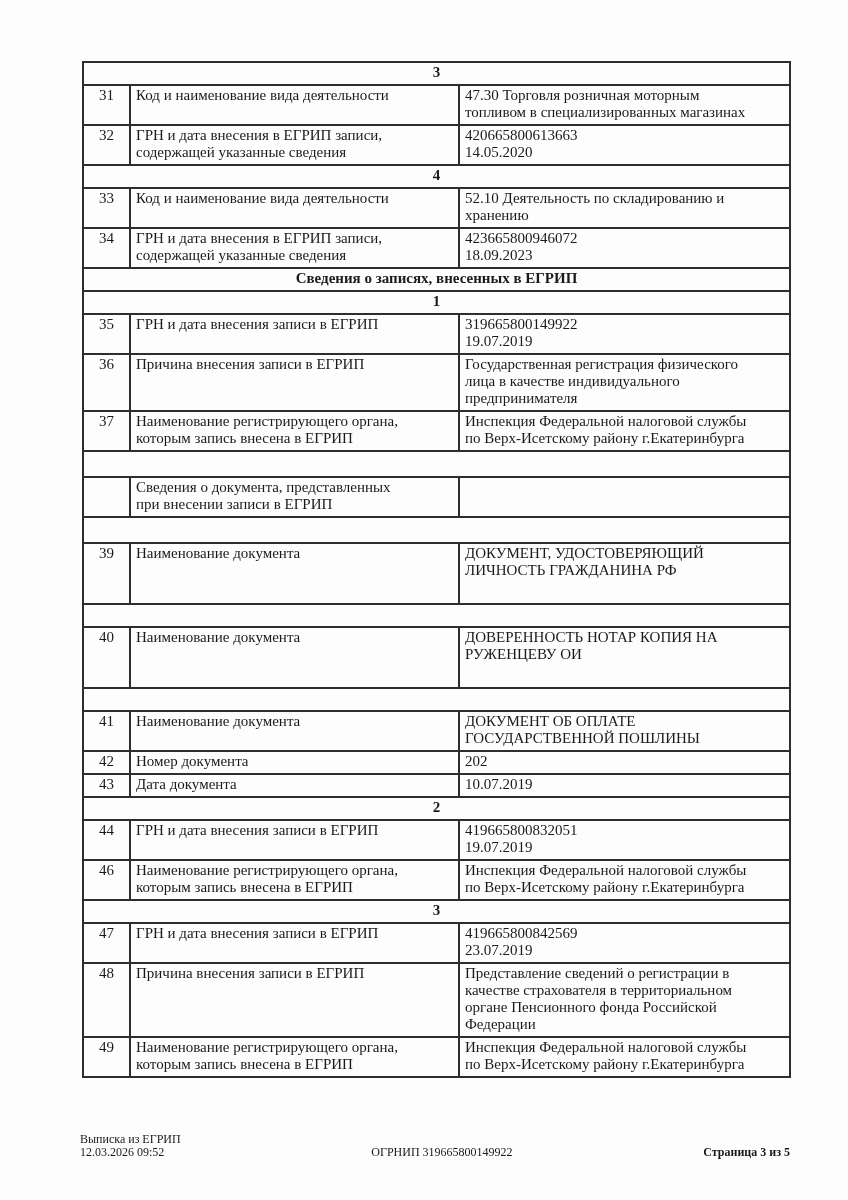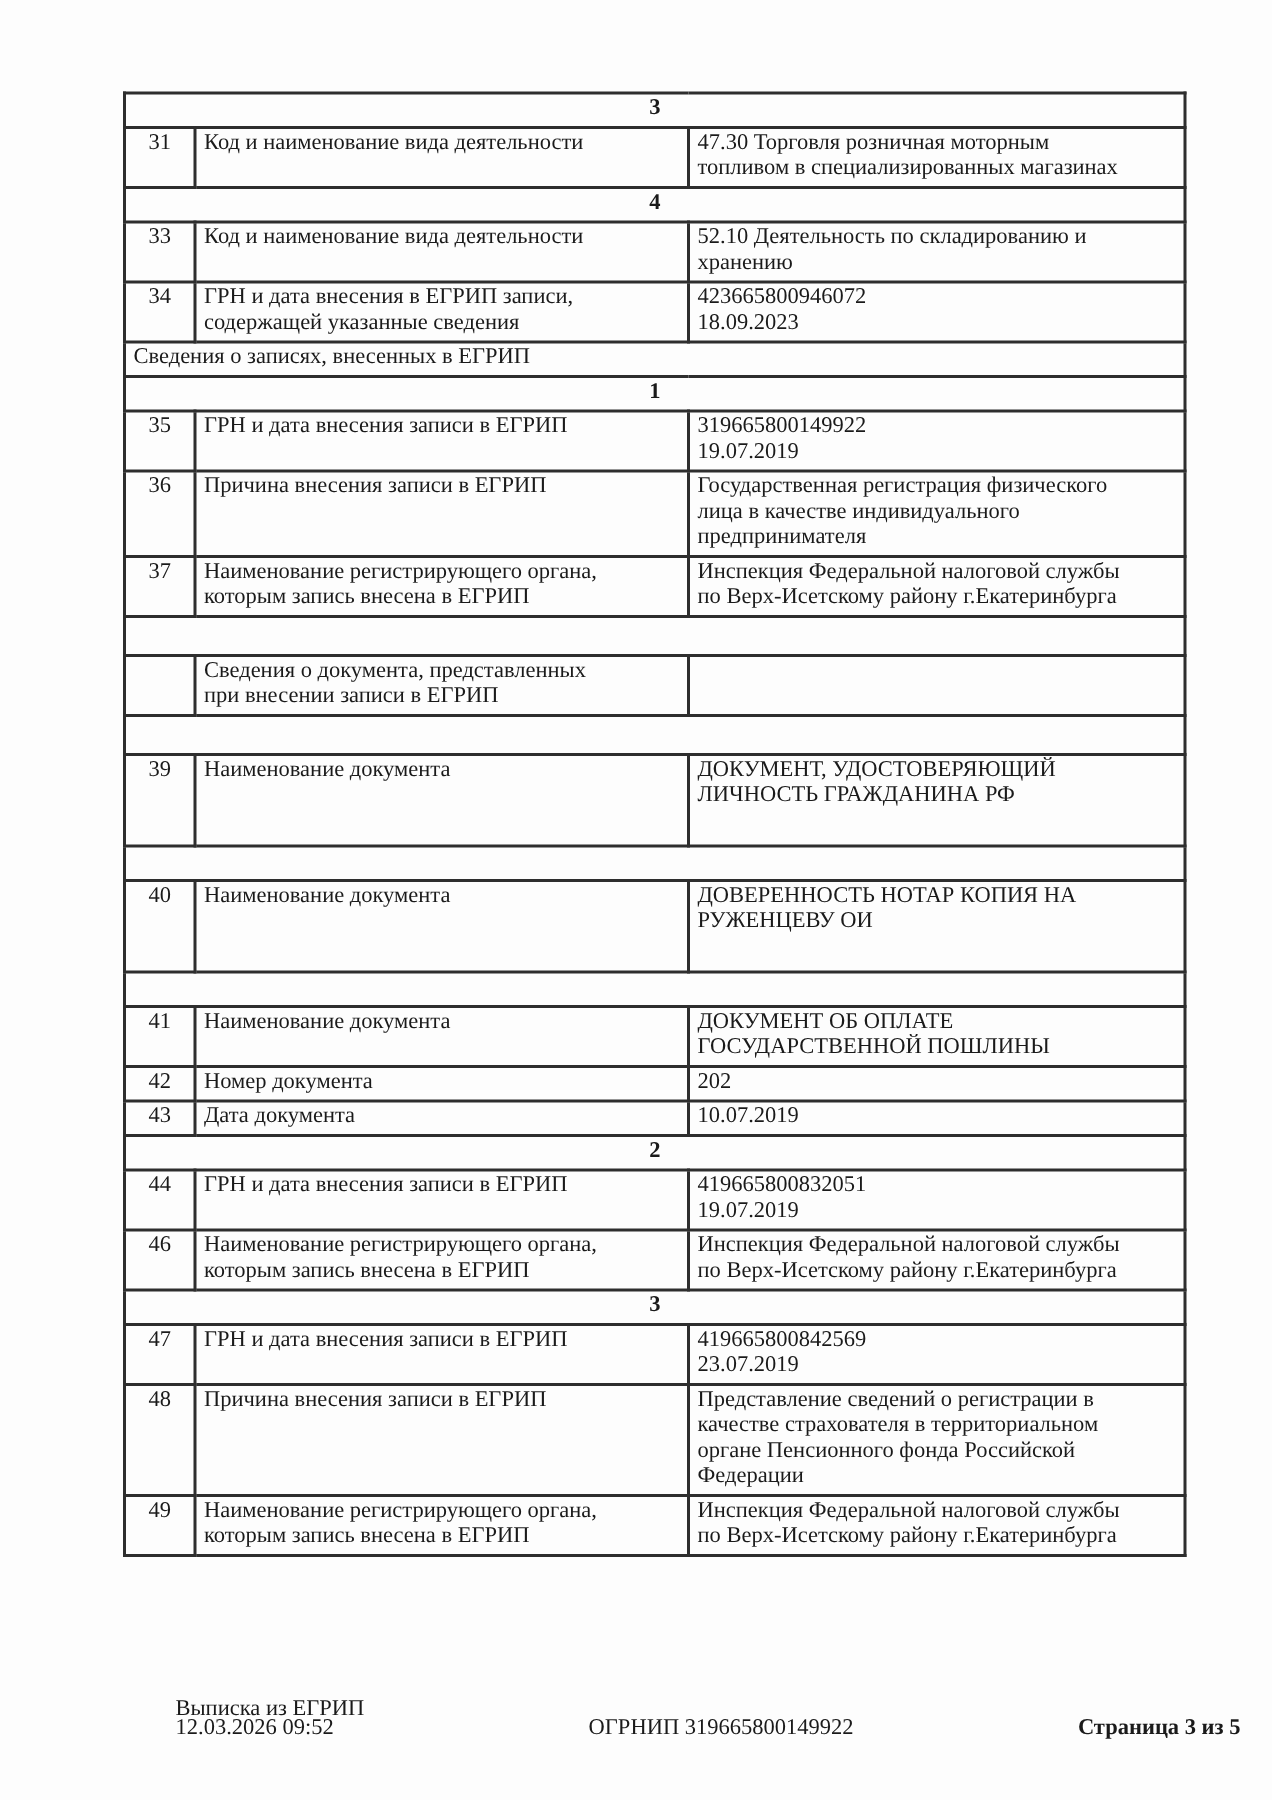--- a/index.html
+++ b/index.html
@@ -44,41 +44,40 @@
     padding-right: 2px;
     margin-top: 48px;
   }
   td.group-cell {
     text-align: center;
     font-weight: bold;
     padding-top: 1px;
     padding-bottom: 2px;
   }
   td.section-cell {
-    text-align: left;
-    font-weight: normal;
+    text-align: center;
+    font-weight: bold;
     font-size: 15.5px;
     padding-top: 1px;
     padding-bottom: 2px;
   }
   td.spacer-cell { padding: 0 5px; }
   tr.sp-md td { height: 20px; }
   tr.sp-sm td { height: 11px; }
   td.value-cell.tall { padding-bottom: 24px; }
   .footer {
     position: absolute;
     left: 80px;
     top: 1133px;
     width: 710px;
     display: flex;
     justify-content: space-between;
     align-items: flex-end;
-    font-size: 15px;
+    font-size: 12px;
     line-height: 13px;
-    margin-left: 37px;
   }
   .footer .left-block { text-align: left; }
   .footer .center-block { text-align: right; }
   .footer .right-block { text-align: right; font-weight: bold; }
 </style>
 </head>
 <body>
 
 <div class="sheet">
 
@@ -90,20 +89,27 @@
     </colgroup>
     <tbody id="table-body">
         <tr>
           <td class="group-cell" colspan="3">3</td>
         </tr>
         <tr>
           <td class="num-cell">31</td>
           <td class="label-cell">Код и наименование вида деятельности</td>
           <td class="value-cell">47.30 Торговля розничная моторным
 топливом в специализированных магазинах</td>
+        </tr>
+        <tr>
+          <td class="num-cell">32</td>
+          <td class="label-cell">ГРН и дата внесения в ЕГРИП записи,
+содержащей указанные сведения</td>
+          <td class="value-cell">420665800613663
+14.05.2020</td>
         </tr>
         <tr>
           <td class="group-cell" colspan="3">4</td>
         </tr>
         <tr>
           <td class="num-cell">33</td>
           <td class="label-cell">Код и наименование вида деятельности</td>
           <td class="value-cell">52.10 Деятельность по складированию и
 хранению</td>
         </tr>

